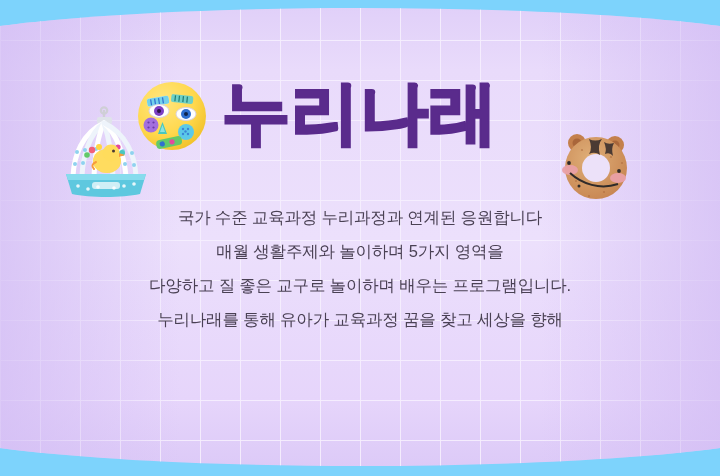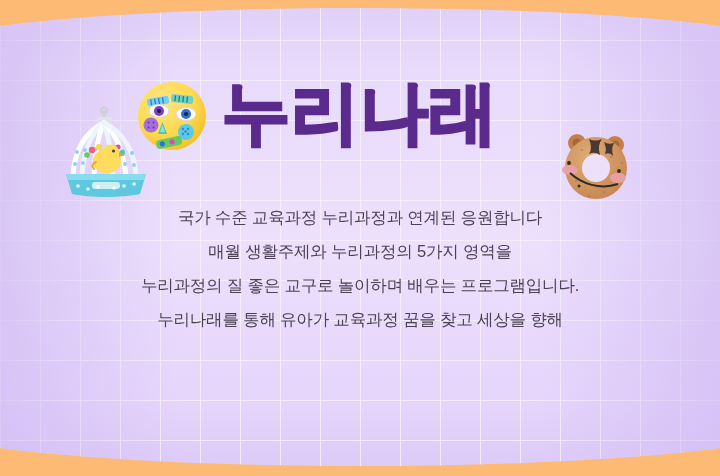--- a/index.html
+++ b/index.html
@@ -10,21 +10,21 @@
   body {
     font-family: "Liberation Sans", sans-serif;
   }
 
   
   #stage {
     position: relative;
     width: 720px;
     height: 476px;
     overflow: hidden;
-    background: #fdba74;
+    background: #7dd3fc;
   }
 
   
   .banner-wrap {
     position: absolute;
     inset: 0;
     width: 720px;
     height: 476px;
   }
   .banner-svg {
@@ -292,18 +292,18 @@
         <circle cx="33" cy="70" r="1.1"></circle>
           <circle cx="66" cy="37" r="1.1"></circle>
       </g>
     </svg>
   </div>
 
   <div class="title">누리나래</div>
 
   <div class="body-copy">
     <p>국가 수준 교육과정 누리과정과 연계된 응원합니다</p>
-    <p>매월 생활주제와 누리과정의 5가지 영역을</p>
-    <p>누리과정의 질 좋은 교구로 놀이하며 배우는 프로그램입니다.</p>
+    <p>매월 생활주제와 놀이하며 5가지 영역을</p>
+    <p>다양하고 질 좋은 교구로 놀이하며 배우는 프로그램입니다.</p>
     <p>누리나래를 통해 유아가 교육과정 꿈을 찾고 세상을 향해</p>
   </div>
 
 </div>
 
 </body></html>

